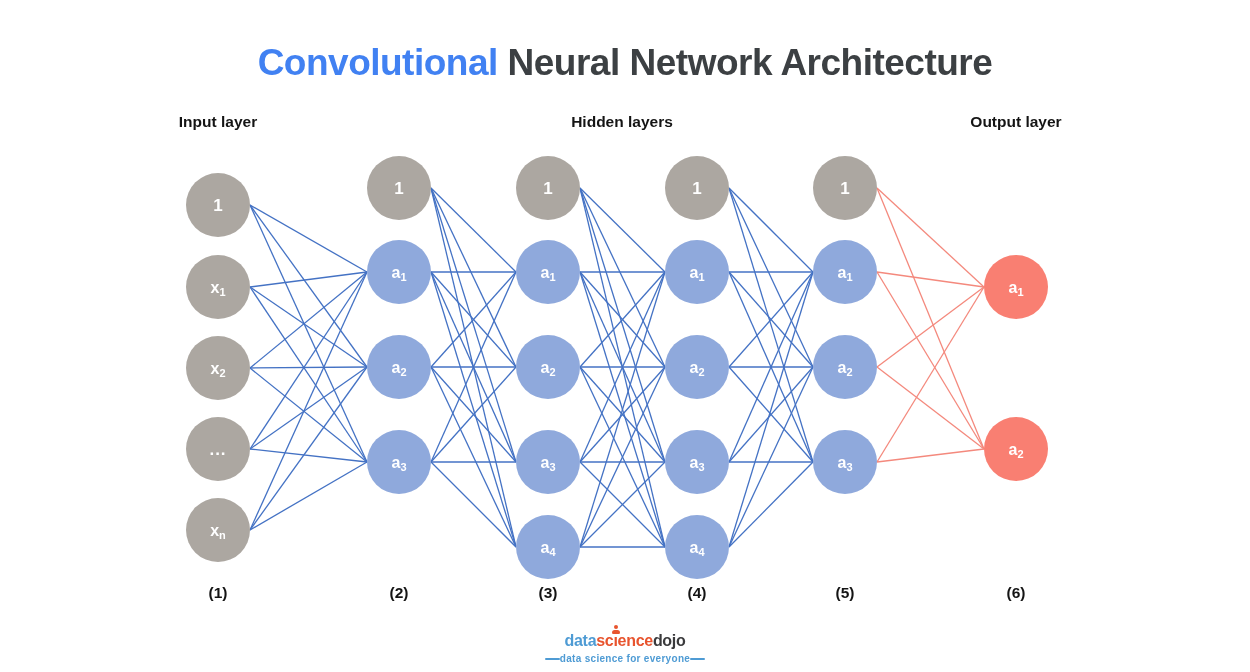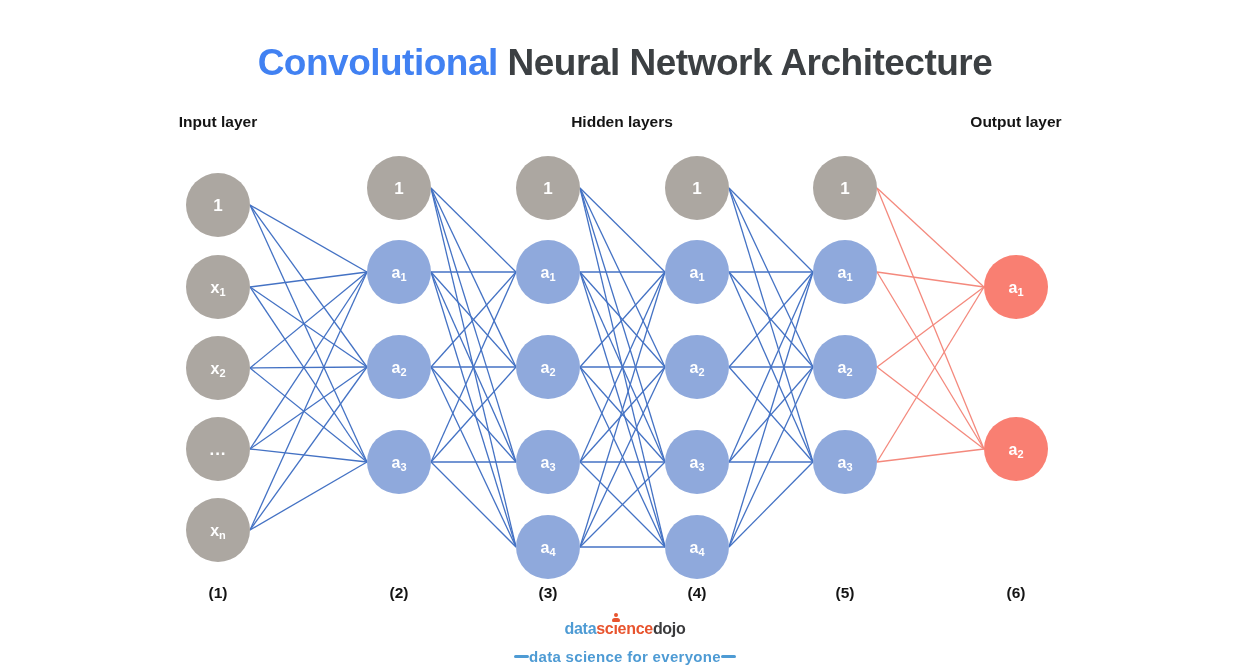--- a/index.html
+++ b/index.html
@@ -79,22 +79,22 @@
     margin: 0 auto;
   }
   .p-body {
     display: block;
     width: 8px; height: 4px;
     margin-top: 1px;
     border-radius: 4px 4px 2px 2px;
     background: var(--logo-orange, #e8542e);
   }
   .tagline {
-    margin-top: 12px;
-    font-size: 15px;
+    margin-top: 5px;
+    font-size: 10px;
     font-weight: bold;
     color: var(--logo-blue, #4e9bd4);
     letter-spacing: 0.3px;
     display: flex;
     align-items: center;
     justify-content: center;
     gap: 0;
   }
   .dash {
     display: inline-block;

